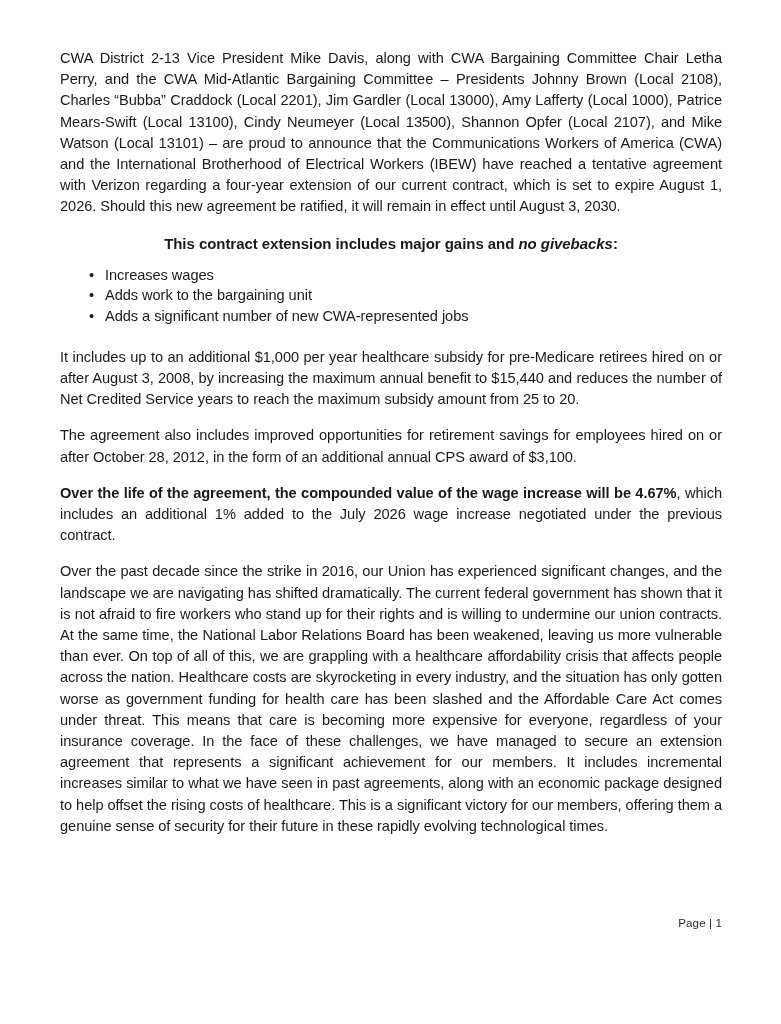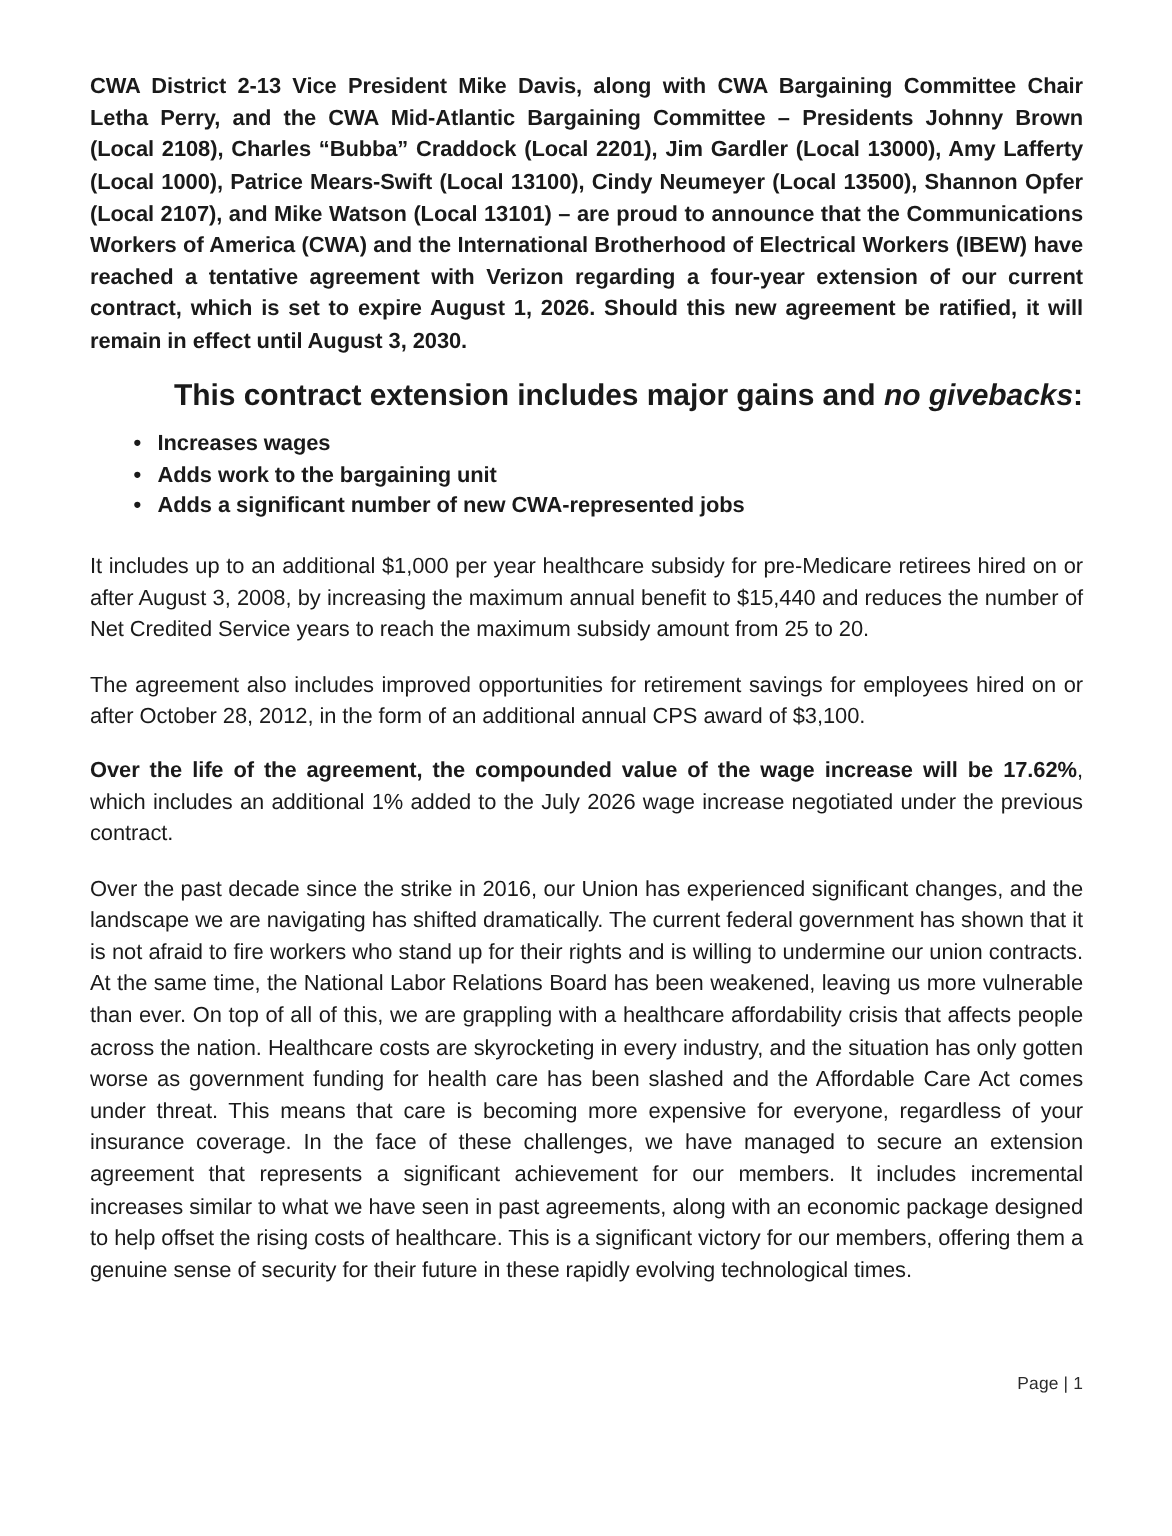--- a/index.html
+++ b/index.html
@@ -32,39 +32,37 @@
   p.body-text {
     margin: 0 0 15px 0;
     font-size: 14.6px;
     line-height: 21.2px;
     text-align: justify;
     text-justify: inter-word;
     letter-spacing: -0.05px;
   }
   .lead-para {
     margin-bottom: 22px;
-    font-weight: bold;
   }
   h2.section-head {
     margin: 0 0 11px 0;
-    font-size: 20px;
+    font-size: 15px;
     line-height: 21px;
     font-weight: bold;
-    text-align: right;
+    text-align: center;
     letter-spacing: -0.05px;
   }
   h2.section-head .ital {
     font-style: italic;
     font-weight: bold;
   }
   ul.gains-list {
     margin: 0 0 20px 0;
     padding: 0;
     list-style: none;
-    font-weight: bold;
   }
   ul.gains-list li {
     position: relative;
     margin: 0 0 0 0;
     padding: 0 0 0 45px;
     font-size: 14.6px;
     line-height: 20.7px;
     letter-spacing: -0.05px;
   }
   ul.gains-list li::before {
@@ -104,21 +102,21 @@
       <li>Increases wages</li>
       <li>Adds work to the bargaining unit</li>
       <li>Adds a significant number of new CWA-represented jobs</li>
     </ul>
 
     <p class="body-text">It includes up to an additional $1,000 per year healthcare subsidy for pre-Medicare retirees hired on or after August 3, 2008, by increasing the maximum annual benefit to $15,440 and reduces the number of Net Credited Service years to reach the maximum subsidy amount from 25 to 20.</p>
 
     <p class="body-text">The agreement also includes improved opportunities for retirement savings for employees hired on or after October 28, 2012, in the form of an additional annual CPS award of $3,100.</p>
 
     <p class="body-text">
-      <span class="b">Over the life of the agreement, the compounded value of the wage increase will be 17.62%</span><span>, which includes an additional 1% added to the July 2026 wage increase negotiated under the previous contract.</span>
+      <span class="b">Over the life of the agreement, the compounded value of the wage increase will be 4.67%</span><span>, which includes an additional 1% added to the July 2026 wage increase negotiated under the previous contract.</span>
     </p>
 
 
     <p class="body-text">Over the past decade since the strike in 2016, our Union has experienced significant changes, and the landscape we are navigating has shifted dramatically. The current federal government has shown that it is not afraid to fire workers who stand up for their rights and is willing to undermine our union contracts. At the same time, the National Labor Relations Board has been weakened, leaving us more vulnerable than ever. On top of all of this, we are grappling with a healthcare affordability crisis that affects people across the nation. Healthcare costs are skyrocketing in every industry, and the situation has only gotten worse as government funding for health care has been slashed and the Affordable Care Act comes under threat. This means that care is becoming more expensive for everyone, regardless of your insurance coverage. In the face of these challenges, we have managed to secure an extension agreement that represents a significant achievement for our members. It includes incremental increases similar to what we have seen in past agreements, along with an economic package designed to help offset the rising costs of healthcare. This is a significant victory for our members, offering them a genuine sense of security for their future in these rapidly evolving technological times.</p>
 
   </div>
 
   <div class="footer">Page | 1</div>
 
 </div>

